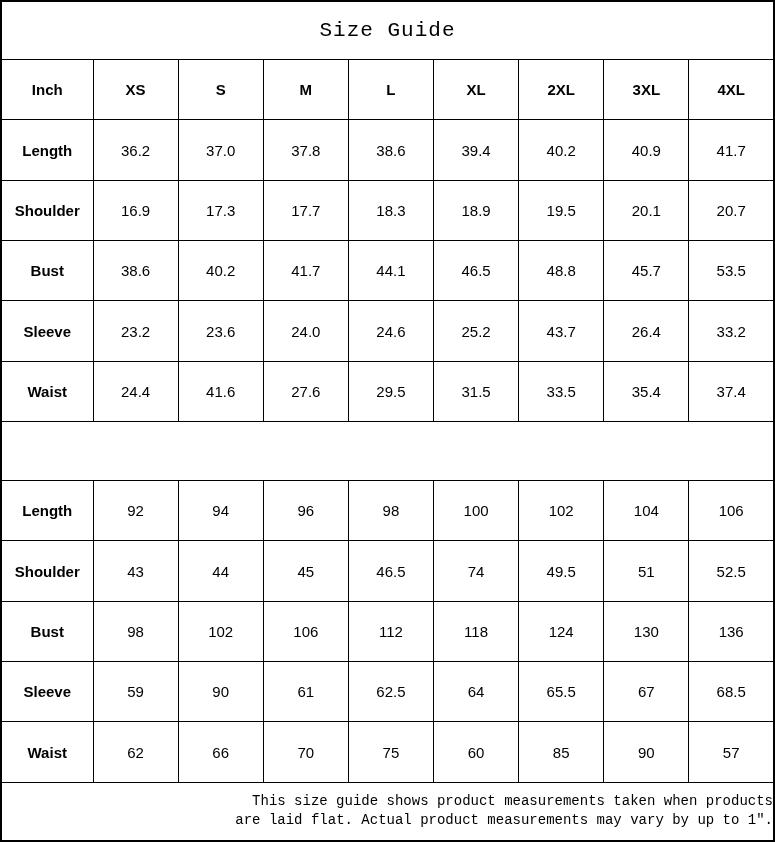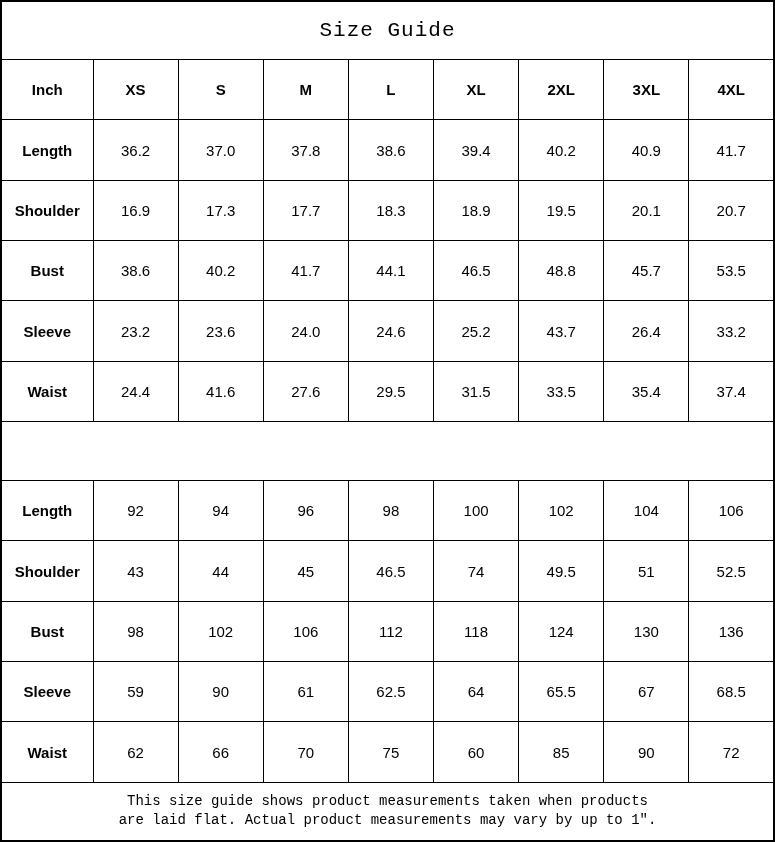--- a/index.html
+++ b/index.html
@@ -49,20 +49,21 @@
     font-weight: normal;
     font-size: 15px;
   }
   tr.spacer-row td { height: 54px; }
   tr.footer-row td {
     height: 53px;
     font-family: "Liberation Mono", "DejaVu Sans Mono", monospace;
     font-size: 14px;
     line-height: 19px;
     font-weight: normal;
+    text-align: right;
   }
 </style>
 </head>
 <body>
 
 <div class="page">
   <table class="size-guide">
     <colgroup>
       <col class="unit-col">
       <col>
@@ -207,21 +208,21 @@
 
     <tr class="grid-row">
       <th class="row-label">Waist</th>
       <td class="value-cell">62</td>
       <td class="value-cell">66</td>
       <td class="value-cell">70</td>
       <td class="value-cell">75</td>
       <td class="value-cell">60</td>
       <td class="value-cell">85</td>
       <td class="value-cell">90</td>
-      <td class="value-cell">72</td>
+      <td class="value-cell">57</td>
     </tr>
 
     <tr class="footer-row">
       <td colspan="9">
         <div>This size guide shows product measurements taken when products</div>
         <div>are laid flat. Actual product measurements may vary by up to 1″.</div>
       </td>
     </tr>
   </tbody>
     </table>

